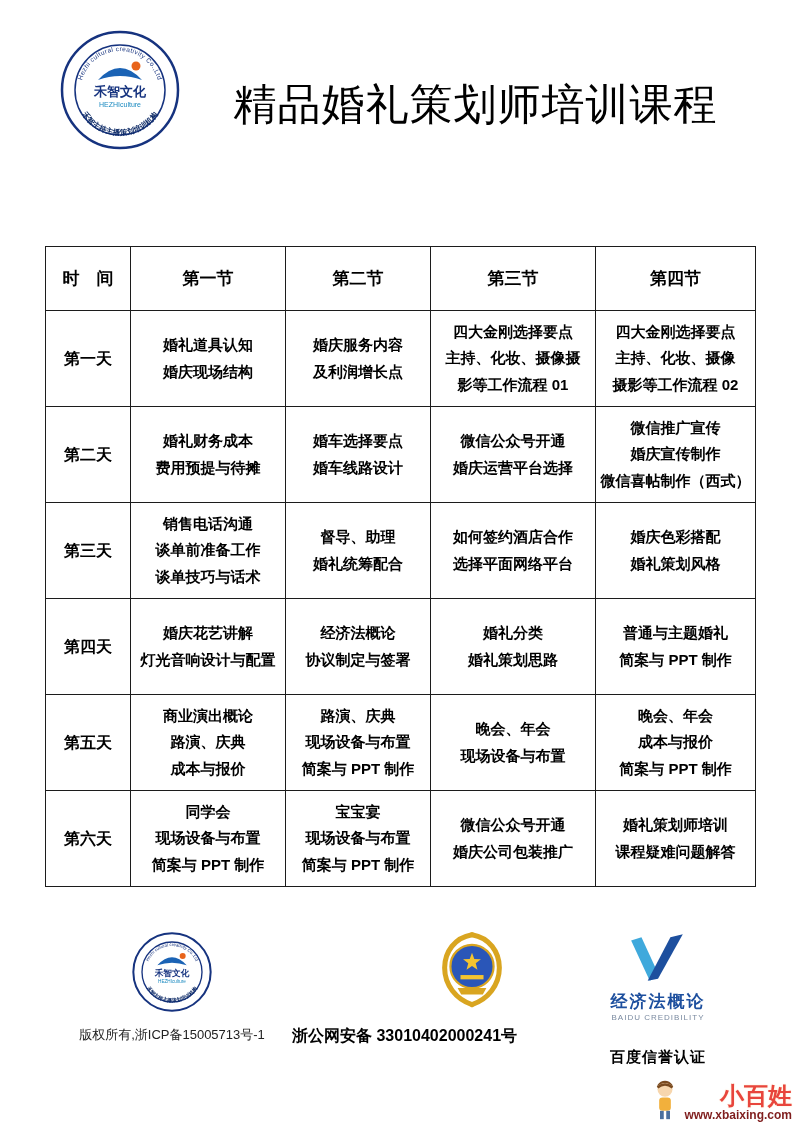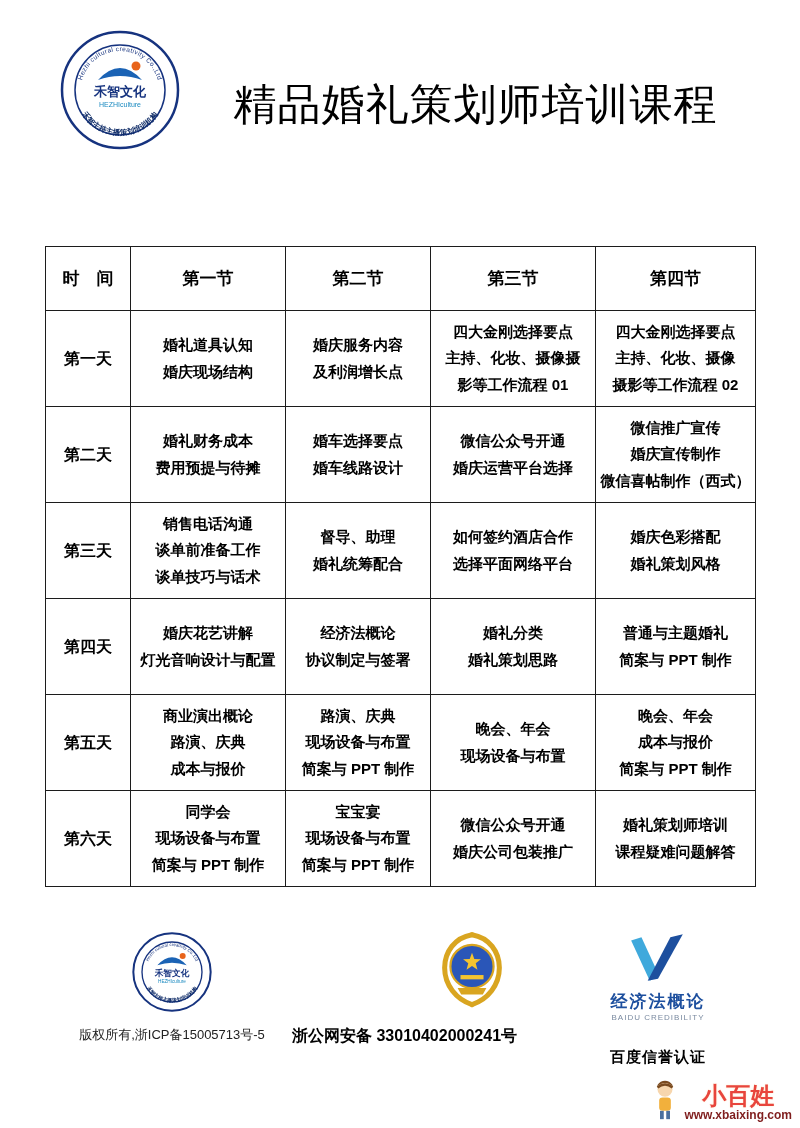--- a/index.html
+++ b/index.html
@@ -112,21 +112,21 @@
 
   
   .watermark {
     position: absolute;
     right: 8px;
     bottom: 6px;
     display: flex;
     align-items: flex-end;
     gap: 4px;
   }
-  .watermark-texts { text-align: center; }
+  .watermark-texts { text-align: right; }
   .watermark-name {
     font-size: 24px;
     font-weight: 900;
     color: #e8453c;
     line-height: 1.05;
     text-shadow: 0 0 2px #ffe9c9;
   }
   .watermark-url {
     font-size: 12px;
     font-weight: 700;
@@ -267,21 +267,21 @@
         <textPath href="#arcTop2" startOffset="50%" text-anchor="middle">Hezhi cultural creativity Co.,Ltd</textPath>
       </text>
       <text font-size="7.5" font-weight="bold" fill="#0d2a66">
         <textPath href="#arcBot2" startOffset="50%" text-anchor="middle">禾智主持主播策划培训机构</textPath>
       </text>
       <path d="M38 50 Q60 26 82 50 Q60 42 38 50 Z" fill="#1b63b5"></path>
       <circle cx="76" cy="36" r="4.5" fill="#e8641b"></circle>
       <text x="60" y="66" text-anchor="middle" font-size="13" font-weight="bold" fill="#16337f">禾智文化</text>
       <text x="60" y="77" text-anchor="middle" font-size="7" fill="#1b8ac0">HEZHIculture</text>
     </svg>
-    <div class="copyright-text">版权所有,浙ICP备15005713号-5</div>
+    <div class="copyright-text">版权所有,浙ICP备15005713号-1</div>
   </div>
 
   <div class="footer-center">
     <svg class="police-badge" viewBox="0 0 100 110">
       <path d="M50 6 C26 10 12 30 12 52 C12 76 28 96 50 103" fill="none" stroke="#d9a520" stroke-width="7" stroke-linecap="round"></path>
       <path d="M50 6 C74 10 88 30 88 52 C88 76 72 96 50 103" fill="none" stroke="#d9a520" stroke-width="7" stroke-linecap="round"></path>
       <circle cx="50" cy="50" r="30" fill="#2a56b8" stroke="#d9a520" stroke-width="3"></circle>
       <polygon points="50,31 53.2,39.6 62.4,40 55.2,45.7 57.6,54.5 50,49.5 42.4,54.5 44.8,45.7 37.6,40 46.8,39.6" fill="#f4c430"></polygon>
       <path d="M34 62 h32 v6 h-32 z" fill="#f4c430"></path>
       <path d="M30 80 h40 l-5 9 h-30 z" fill="#d9a520"></path>

